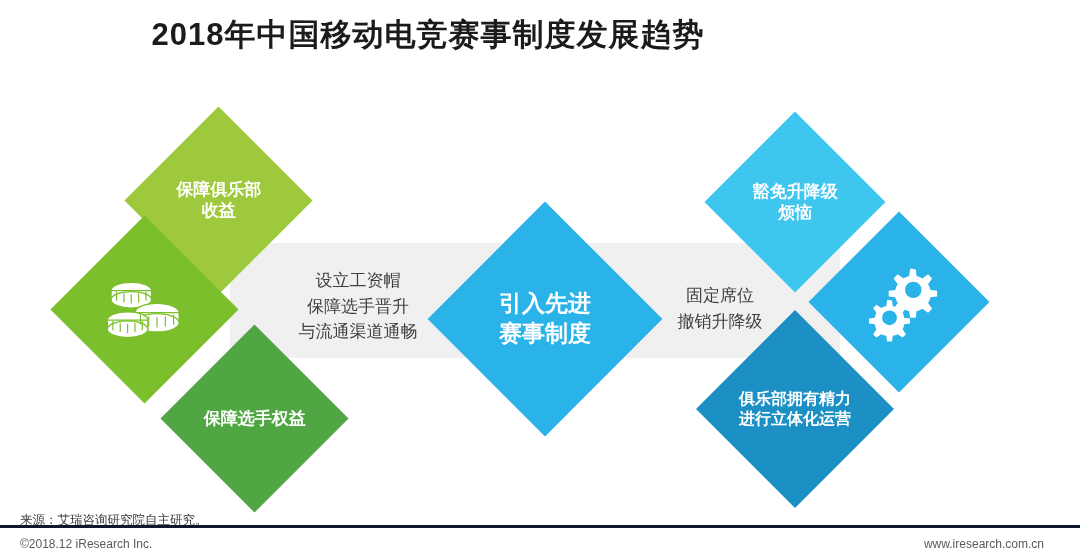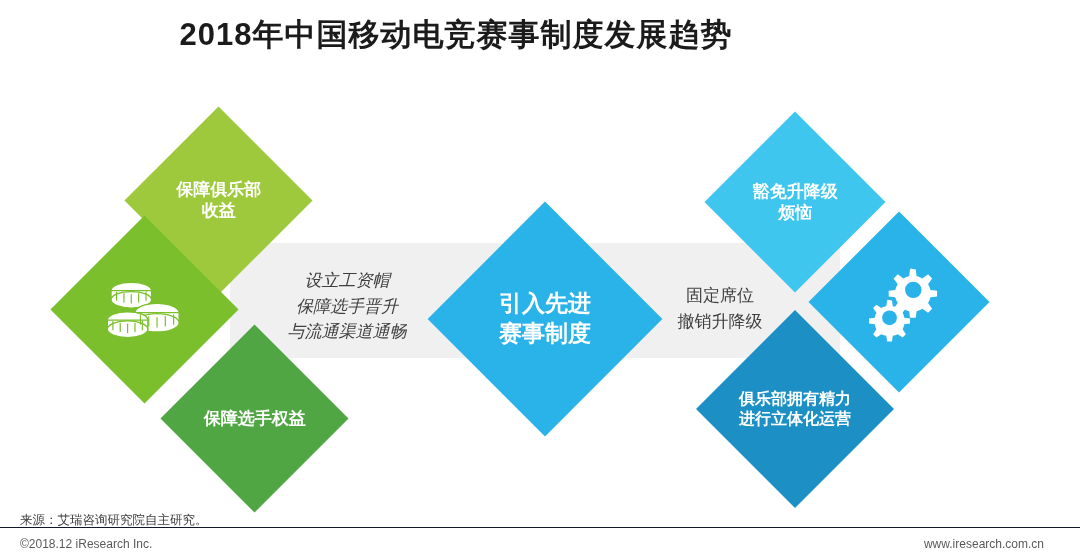--- a/index.html
+++ b/index.html
@@ -17,21 +17,20 @@
   .title {
     position: absolute;
     top: 14px;
     left: 0;
     width: 856px;
     text-align: center;
     font-size: 31px;
     font-weight: bold;
     color: #1b1b1b;
     letter-spacing: 1px;
-    padding-left: 28px;
   }
 
   
   .band {
     position: absolute;
     left: 230px;
     top: 243px;
     width: 610px;
     height: 115px;
     background: #f0f0f0;
@@ -104,21 +103,21 @@
 
   
   .band-text {
     position: absolute;
     color: #3f3f3f;
     font-size: 17px;
     line-height: 1.5;
     text-align: center;
     white-space: pre-line;
   }
-  #text-left  { left: 252px; top: 268px; width: 190px; font-style: italic; }
+  #text-left  { left: 263px; top: 268px; width: 190px; }
   #text-right { left: 640px; top: 283px; width: 160px; }
 
   
   .coin-icon {
     position: absolute;
     left: 100px; top: 263px;
     width: 92px; height: 92px;
   }
   
   .gear-icon {
@@ -132,21 +131,21 @@
     left: 20px; top: 512px;
     font-size: 12.5px;
     color: #3b3b3b;
     font-family: Liberation Mono, monospace;
   }
   .footer {
     position: absolute;
     left: 0; bottom: 0;
     width: 1080px;
     height: 32px;
-    border-top: 1px solid #0f172a;
+    border-top: 3px solid #0f172a;
   }
   .footer .copyright {
     position: absolute;
     left: 20px; top: 9px;
     font-size: 12px;
     color: #5a5a5a;
   }
   .footer .url {
     position: absolute;
     right: 36px; top: 9px;

